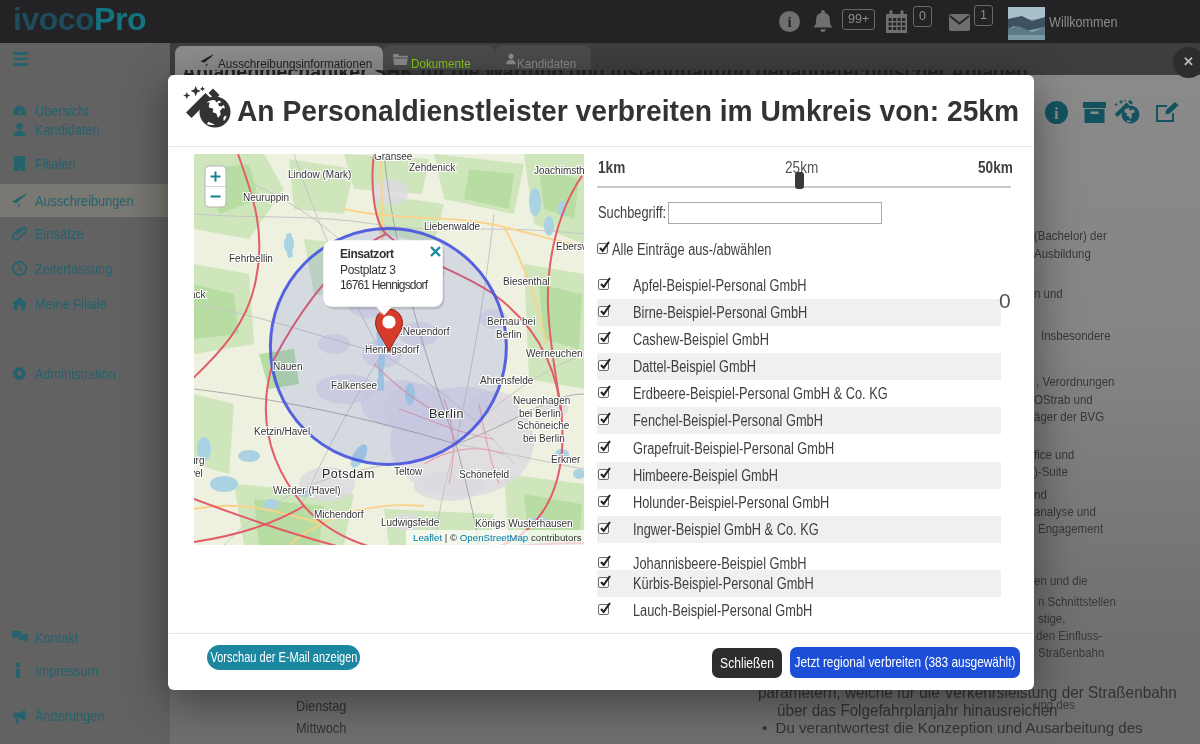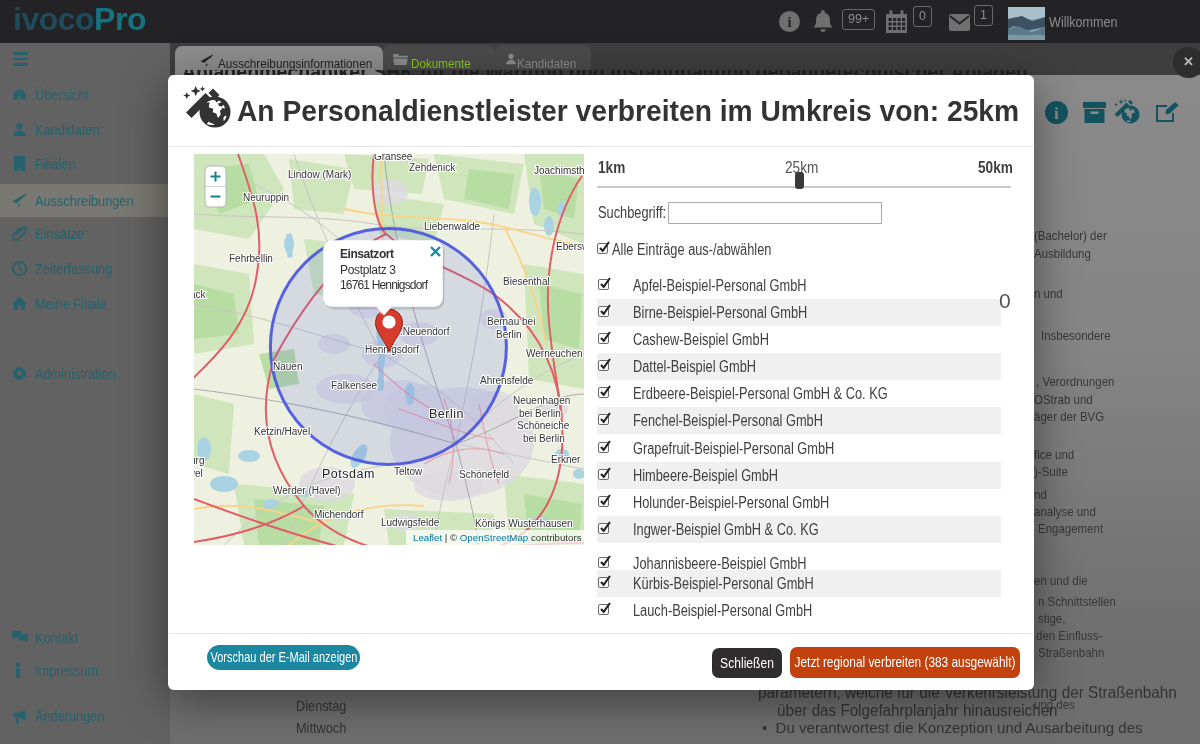--- a/index.html
+++ b/index.html
@@ -60,21 +60,21 @@
 .lrow { position:absolute; left:429px; width:404px; height:27px; font-size:16px; color:#3f3f3f; }
 .lrow.gray { background:#f0f0f0; }
 .lrow .rtxt { position:absolute; left:36px; top:5px; white-space:nowrap; }
 .lrow .cbx { left:1px; top:7px; }
 #stray0 { position:absolute; left:831px; top:214px; font-size:21px; color:#555555; font-weight:300; }
 
 
 #fline { position:absolute; left:1px; top:558px; width:864px; height:1px; background:#e5e5e5; }
 #btn-vorschau { position:absolute; left:39px; top:570px; width:153px; height:25px; border-radius:12.5px; background:#1b87a0; color:#ffffff; font-size:14.5px; line-height:25px; text-align:center; }
 #btn-close { position:absolute; left:544px; top:573px; width:70px; height:30px; border-radius:7px; background:#2f2d2d; color:#ffffff; font-size:15.5px; text-align:center; line-height:30px; }
-#btn-jetzt { position:absolute; left:622px; top:572px; width:230px; height:31px; border-radius:7px; background:#c2410c; color:#ffffff; font-size:14.5px; text-align:center; line-height:31px; }
+#btn-jetzt { position:absolute; left:622px; top:572px; width:230px; height:31px; border-radius:7px; background:#1d4ed8; color:#ffffff; font-size:14.5px; text-align:center; line-height:31px; }
 </style>
 </head>
 <body>
 <div id="page">
 
   <div id="header">
     <div id="logo"><span class="iv">ivoco</span><span class="pro">Pro</span></div>
     <div class="hicon" style="left:779px; top:11px;"><svg width="21" height="21" viewBox="0 0 20 20">
           <circle cx="10" cy="10" r="10" fill="#6f6f6f"></circle>
           <text x="10" y="15" font-size="14" font-weight="bold" fill="#232325" text-anchor="middle" font-family="Liberation Serif">i</text>
@@ -117,21 +117,21 @@
         </svg></div>
     <div style="position:absolute; left:1049px; top:14px; color:#8c8c8c; font-size:14px;"><span class="cx90">Willkommen</span></div>
   </div>
 
   <div id="sidebar">
     <div style="position:absolute; left:13px; top:9px; width:15px;">
       <div style="height:2.5px;background:#25626d;margin:0 0 3px 0;"></div>
       <div style="height:2.5px;background:#25626d;margin:0 0 3px 0;"></div>
       <div style="height:2.5px;background:#25626d;"></div>
     </div>
-    <div class="snav" style="top:34px;">
+    <div class="snav" style="top:50px;">
         <span class="ic"><svg width="15" height="15" viewBox="0 0 16 16">
             <path fill="currentColor" d="M8 3a7 7 0 0 0-7 7c0 1.2.3 2 .8 3h12.4c.5-1 .8-1.8.8-3a7 7 0 0 0-7-7zm3.5 3.2L9 10.4a1.4 1.4 0 1 1-1.2-.8z"></path>
           </svg></span>
         <span class="txt"><span class="cx85">Übersicht</span></span>
       </div>
     <div class="snav" style="top:69px;">
         <span class="ic"><svg width="15" height="15" viewBox="0 0 16 16">
             <circle cx="8" cy="4.5" r="3.4" fill="currentColor"></circle>
             <path fill="currentColor" d="M1.5 15c0-3.6 2.9-6 6.5-6s6.5 2.4 6.5 6z"></path>
           </svg></span>

